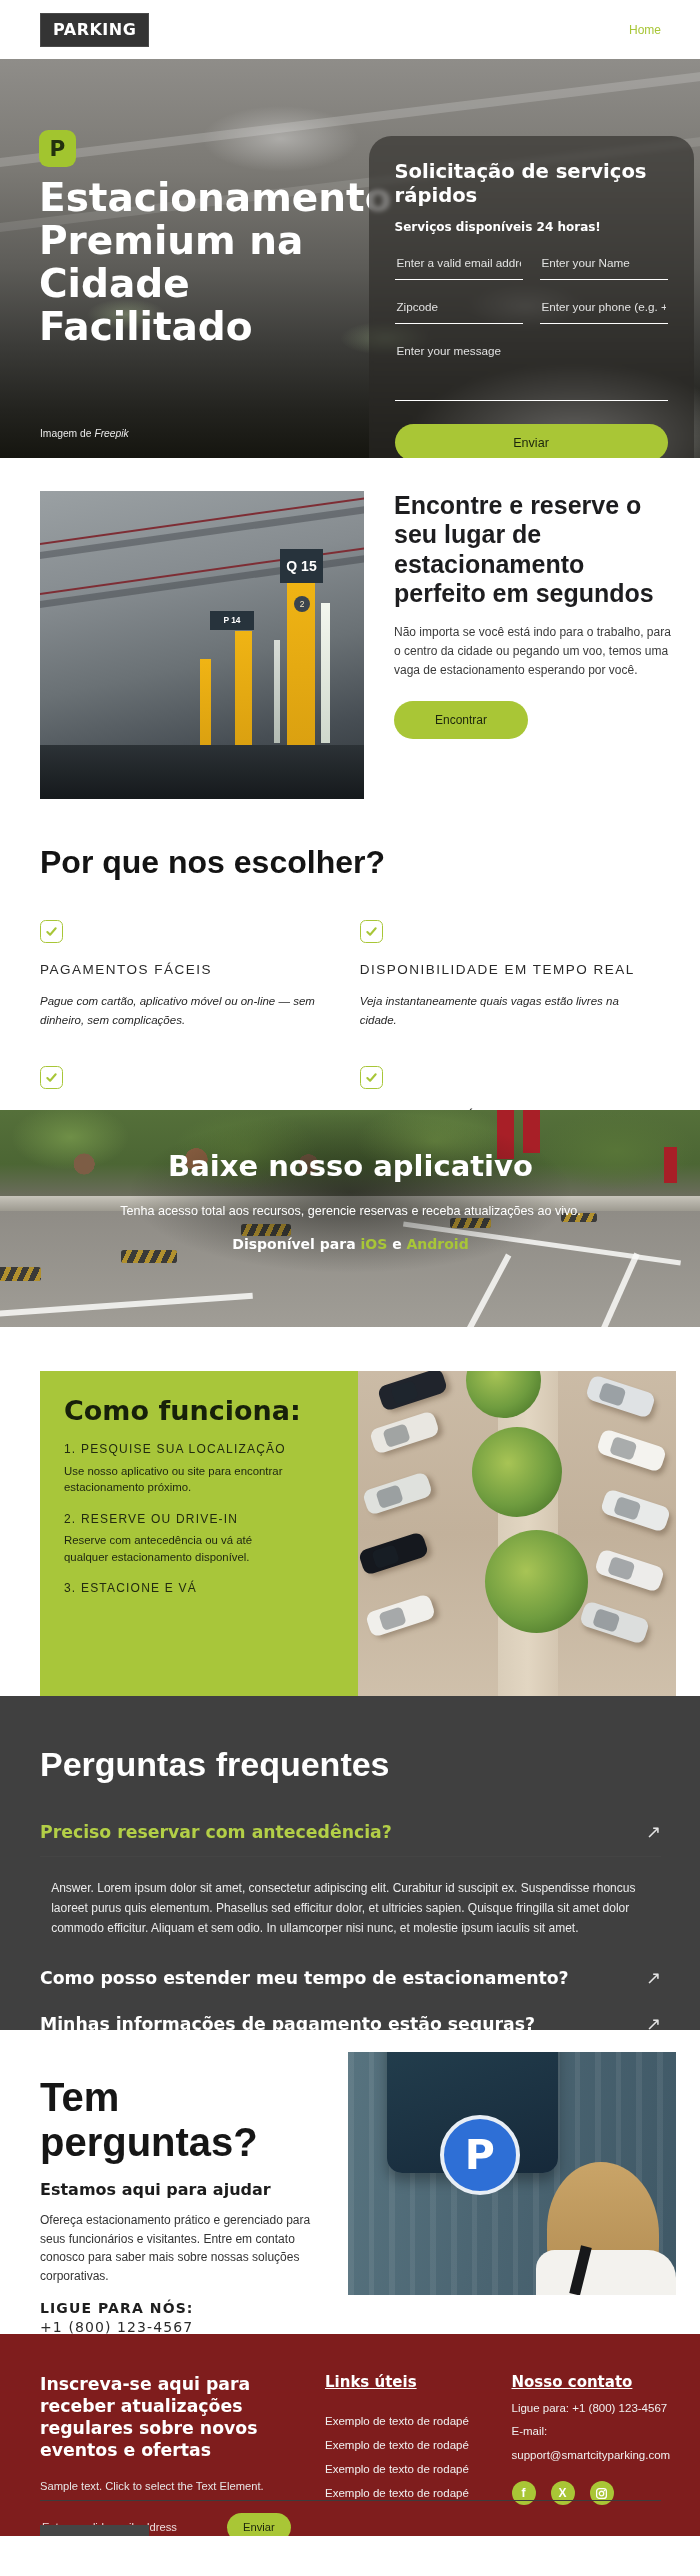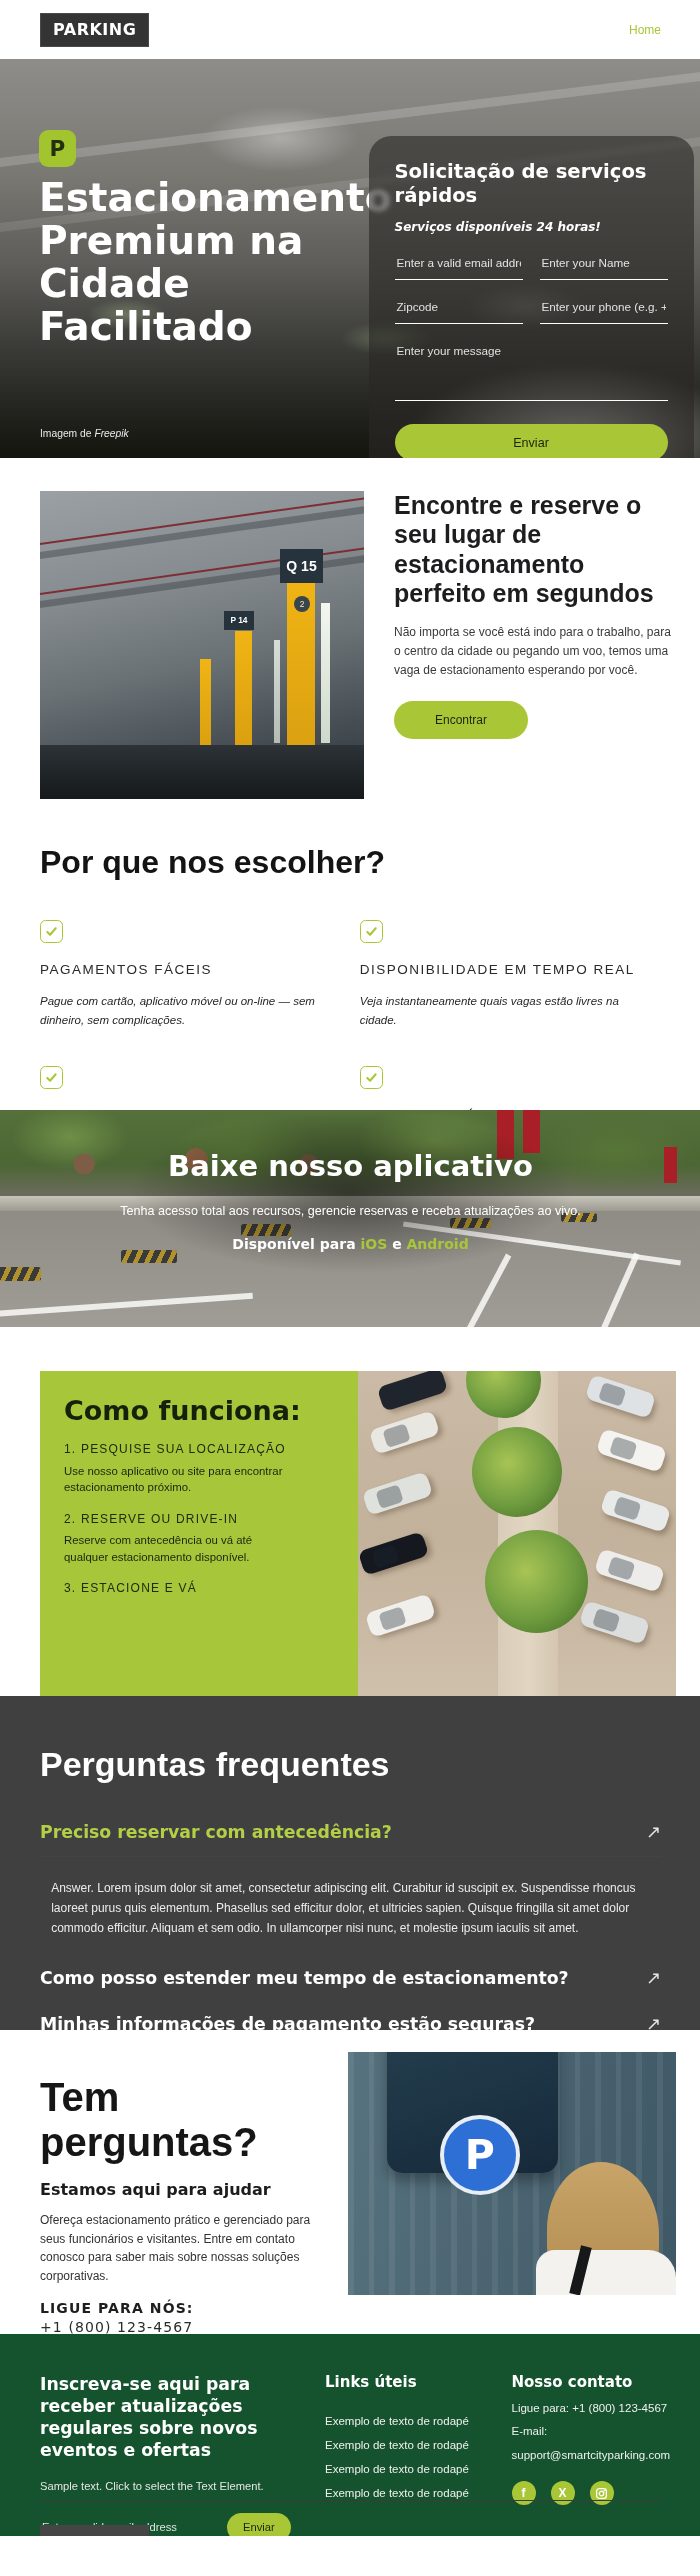--- a/index.html
+++ b/index.html
@@ -24,21 +24,21 @@
       linear-gradient(180deg,#8f8d89 0%, #7b7974 28%, #5d5c58 52%, #3b3b38 72%, #23231f 88%, #15150f 100%); }
   .hero-beam { position:absolute; left:-10%; width:120%; height:9.3px; background:rgba(255,255,255,.18); transform:rotate(-7deg); }
   .hero-badge { position:absolute; left:39px; top:71px; width:37px; height:37px; background:#a2c52f; border-radius:9.3px; display:flex; align-items:center; justify-content:center; color:#23310e; font-weight:800; font-size:21.5px; }
   .hero-title { position:absolute; left:39px; top:118px; width:346px; color:#fff; font-weight:800; font-size:39px; line-height:1.1; }
   .hero-credit { position:absolute; left:40px; bottom:18.7px; color:#e9e9e9; font-size:10.3px; }
   .hero-credit i { font-style:italic; }
 
   
   .form-card { position:absolute; right:7.5px; top:77px; width:325px; background:rgba(42,40,37,.62); border-radius:22.4px; padding:24px 26px 22.4px; backdrop-filter:blur(1.9px); }
   .form-title { color:#fff; font-weight:800; font-size:19.6px; line-height:1.2; }
-  .form-sub { color:#fff; font-weight:700; font-size:12px; margin-top:13px;font-style:italic; }
+  .form-sub { color:#fff; font-weight:700; font-size:12px; margin-top:13px; }
   .field-grid { display:grid; grid-template-columns:1fr 1fr; column-gap:17px; row-gap:17px; margin-top:18.7px; }
   .fld input, .fld textarea { width:100%; background:transparent; border:none; border-bottom:1.4px solid #fff; color:#fff; font-size:11.7px; padding:3.7px 1.9px 9.3px; outline:none; font-family:"Liberation Sans",sans-serif; }
   .fld textarea { height:60px; resize:none; }
   .fld input::placeholder, .fld textarea::placeholder { color:rgba(255,255,255,.85); }
   .fld.full { grid-column:1 / 3; }
   .btn { display:inline-flex; align-items:center; justify-content:center; background:#a9c636; color:#1d260c; border:none; border-radius:20.6px; font-size:12px; font-family:"Liberation Sans",sans-serif; cursor:pointer; }
   .form-submit { width:100%; height:37px; margin-top:20.6px; font-size:12.6px; }
 
   
   .find { height:341px; background:#fff; display:flex; padding:33px 25px 0 40px; }
@@ -125,32 +125,32 @@
   .img-meter { flex:1; height:243px; margin-top:21.5px; position:relative; overflow:hidden;
     background:repeating-linear-gradient(90deg, rgba(255,255,255,.07) 0 5.6px, rgba(0,0,0,0) 5.6px 20.6px),
                linear-gradient(100deg,#57737f 0%, #4b6572 45%, #3f5866 100%); }
   .meter-sign { position:absolute; left:12%; top:-12%; width:52%; height:62%; background:linear-gradient(160deg,#24404f,#16293a); border-radius:15px; box-shadow:0 7.5px 13px rgba(0,0,0,.3); }
   .meter-circle { position:absolute; left:28%; top:26%; width:80px; height:80px; border-radius:50%; background:#2e6fd6; border:4.7px solid #e8eef5; display:flex; align-items:center; justify-content:center; color:#fff; font-weight:800; font-size:41px; }
   .person-hair { position:absolute; right:17px; bottom:-7.5px; width:112px; height:140px; border-radius:48% 52% 40% 40%; background:linear-gradient(180deg,#c9a468,#b08a50); }
   .person-shirt { position:absolute; right:0; bottom:-28px; width:140px; height:73px; border-radius:18.7px 28px 0 0; background:#f3f2ee; }
   .person-strap { position:absolute; right:90px; bottom:0; width:11.2px; height:49px; background:#17181a; transform:rotate(14deg); }
 
   
-  .footer { height:202px; background:#14532d; color:#fff; padding:39px 40px 0; position:relative; }
+  .footer { height:202px; background:#7f1d1d; color:#fff; padding:39px 40px 0; position:relative; }
   .foot-cols { display:flex; }
   .fcol1 { width:268px; flex:none; }
   .fcol2 { width:196px; flex:none; padding-left:17px; }
   .fcol3 { flex:1; padding-left:7.5px; }
   .foot-news-title { font-size:17.3px; font-weight:800; line-height:1.28; }
   .foot-hint { margin-top:18.7px; font-size:11.2px; color:#e6e6e6; }
   .foot-form { margin-top:20.6px; display:flex; align-items:flex-end; }
   .foot-form input { width:174px; background:transparent; border:none; border-bottom:1.4px solid #fff; color:#fff; font-size:11.2px; padding:3.7px 1.9px 7.5px; outline:none; font-family:"Liberation Sans",sans-serif; }
   .foot-form input::placeholder { color:rgba(255,255,255,.85); }
   .foot-submit { height:29px; padding:0 16px; margin-left:13px; font-size:11.2px; border-radius:15px; }
-  .foot-col-title { font-size:15px; font-weight:800; }
+  .foot-col-title { font-size:15px; font-weight:800;text-decoration:underline; }
   .foot-link { display:block; margin-top:12px; font-size:11.5px; color:#f0f0f0; text-decoration:none; cursor:pointer; }
   .fcol2 .foot-link:first-of-type { margin-top:24px; }
   .foot-contact-line { margin-top:11.2px; font-size:11.5px; color:#f0f0f0; }
   .fcol3 .foot-contact-line:first-of-type { margin-top:24px; }
   .social-row { display:flex; gap:15px; margin-top:20.6px; }
   .social { width:24px; height:24px; border-radius:50%; background:#a9c636; display:flex; align-items:center; justify-content:center; color:#fff; font-weight:700; font-size:12px; cursor:pointer; }
   .foot-div { position:absolute; left:40px; right:40px; top:166px; border-bottom:0.9px solid #3c3c3c; }
   .foot-logo { position:absolute; left:40px; top:191px; background:#454545; color:#fff; font-family:"DejaVu Sans",sans-serif; font-weight:800; font-size:16px; letter-spacing:0.5px; padding:7.5px 13px; }
 </style>
 </head>
@@ -199,21 +199,21 @@
       <div class="g-beam" style="top:37px"></div>
       <div class="g-beam" style="top:86px"></div>
       <div class="g-pipe" style="top:28px"></div>
       <div class="g-pipe" style="top:78px"></div>
       <div class="g-light" style="right:34px; top:112px; width:9.3px; height:140px;"></div>
       <div class="g-light" style="right:84px; top:149px; width:6.5px; height:103px; opacity:.8"></div>
       <div class="g-pillar" style="right:49px; top:90px; width:28px; height:178px;"></div>
       <div class="g-pillar" style="right:112px; top:140px; width:17px; height:121px;"></div>
       <div class="g-pillar" style="right:153px; top:168px; width:11.2px; height:93px;"></div>
       <div class="g-sign" style="right:41px; top:58px; width:43px; height:34px; font-size:14px;">Q 15</div>
-      <div class="g-sign" style="right:110px; top:120px; width:30px; height:18.7px; font-size:8.4px;">P 14</div>
+      <div class="g-sign" style="right:110px; top:120px; width:44px; height:18.7px; font-size:8.4px;">P 14</div>
       <div class="g-chip" style="right:54px; top:105px; width:16px; height:16px; font-size:8.4px;">2</div>
       <div class="g-floor"></div>
     </div>
     <div class="find-right">
       <h2 class="find-title">Encontre e reserve o seu lugar de estacionamento perfeito em segundos</h2>
       <p class="find-body">Não importa se você está indo para o trabalho, para o centro da cidade ou pegando um voo, temos uma vaga de estacionamento esperando por você.</p>
       <button class="btn find-cta">Encontrar</button>
     </div>
   </div>
 

